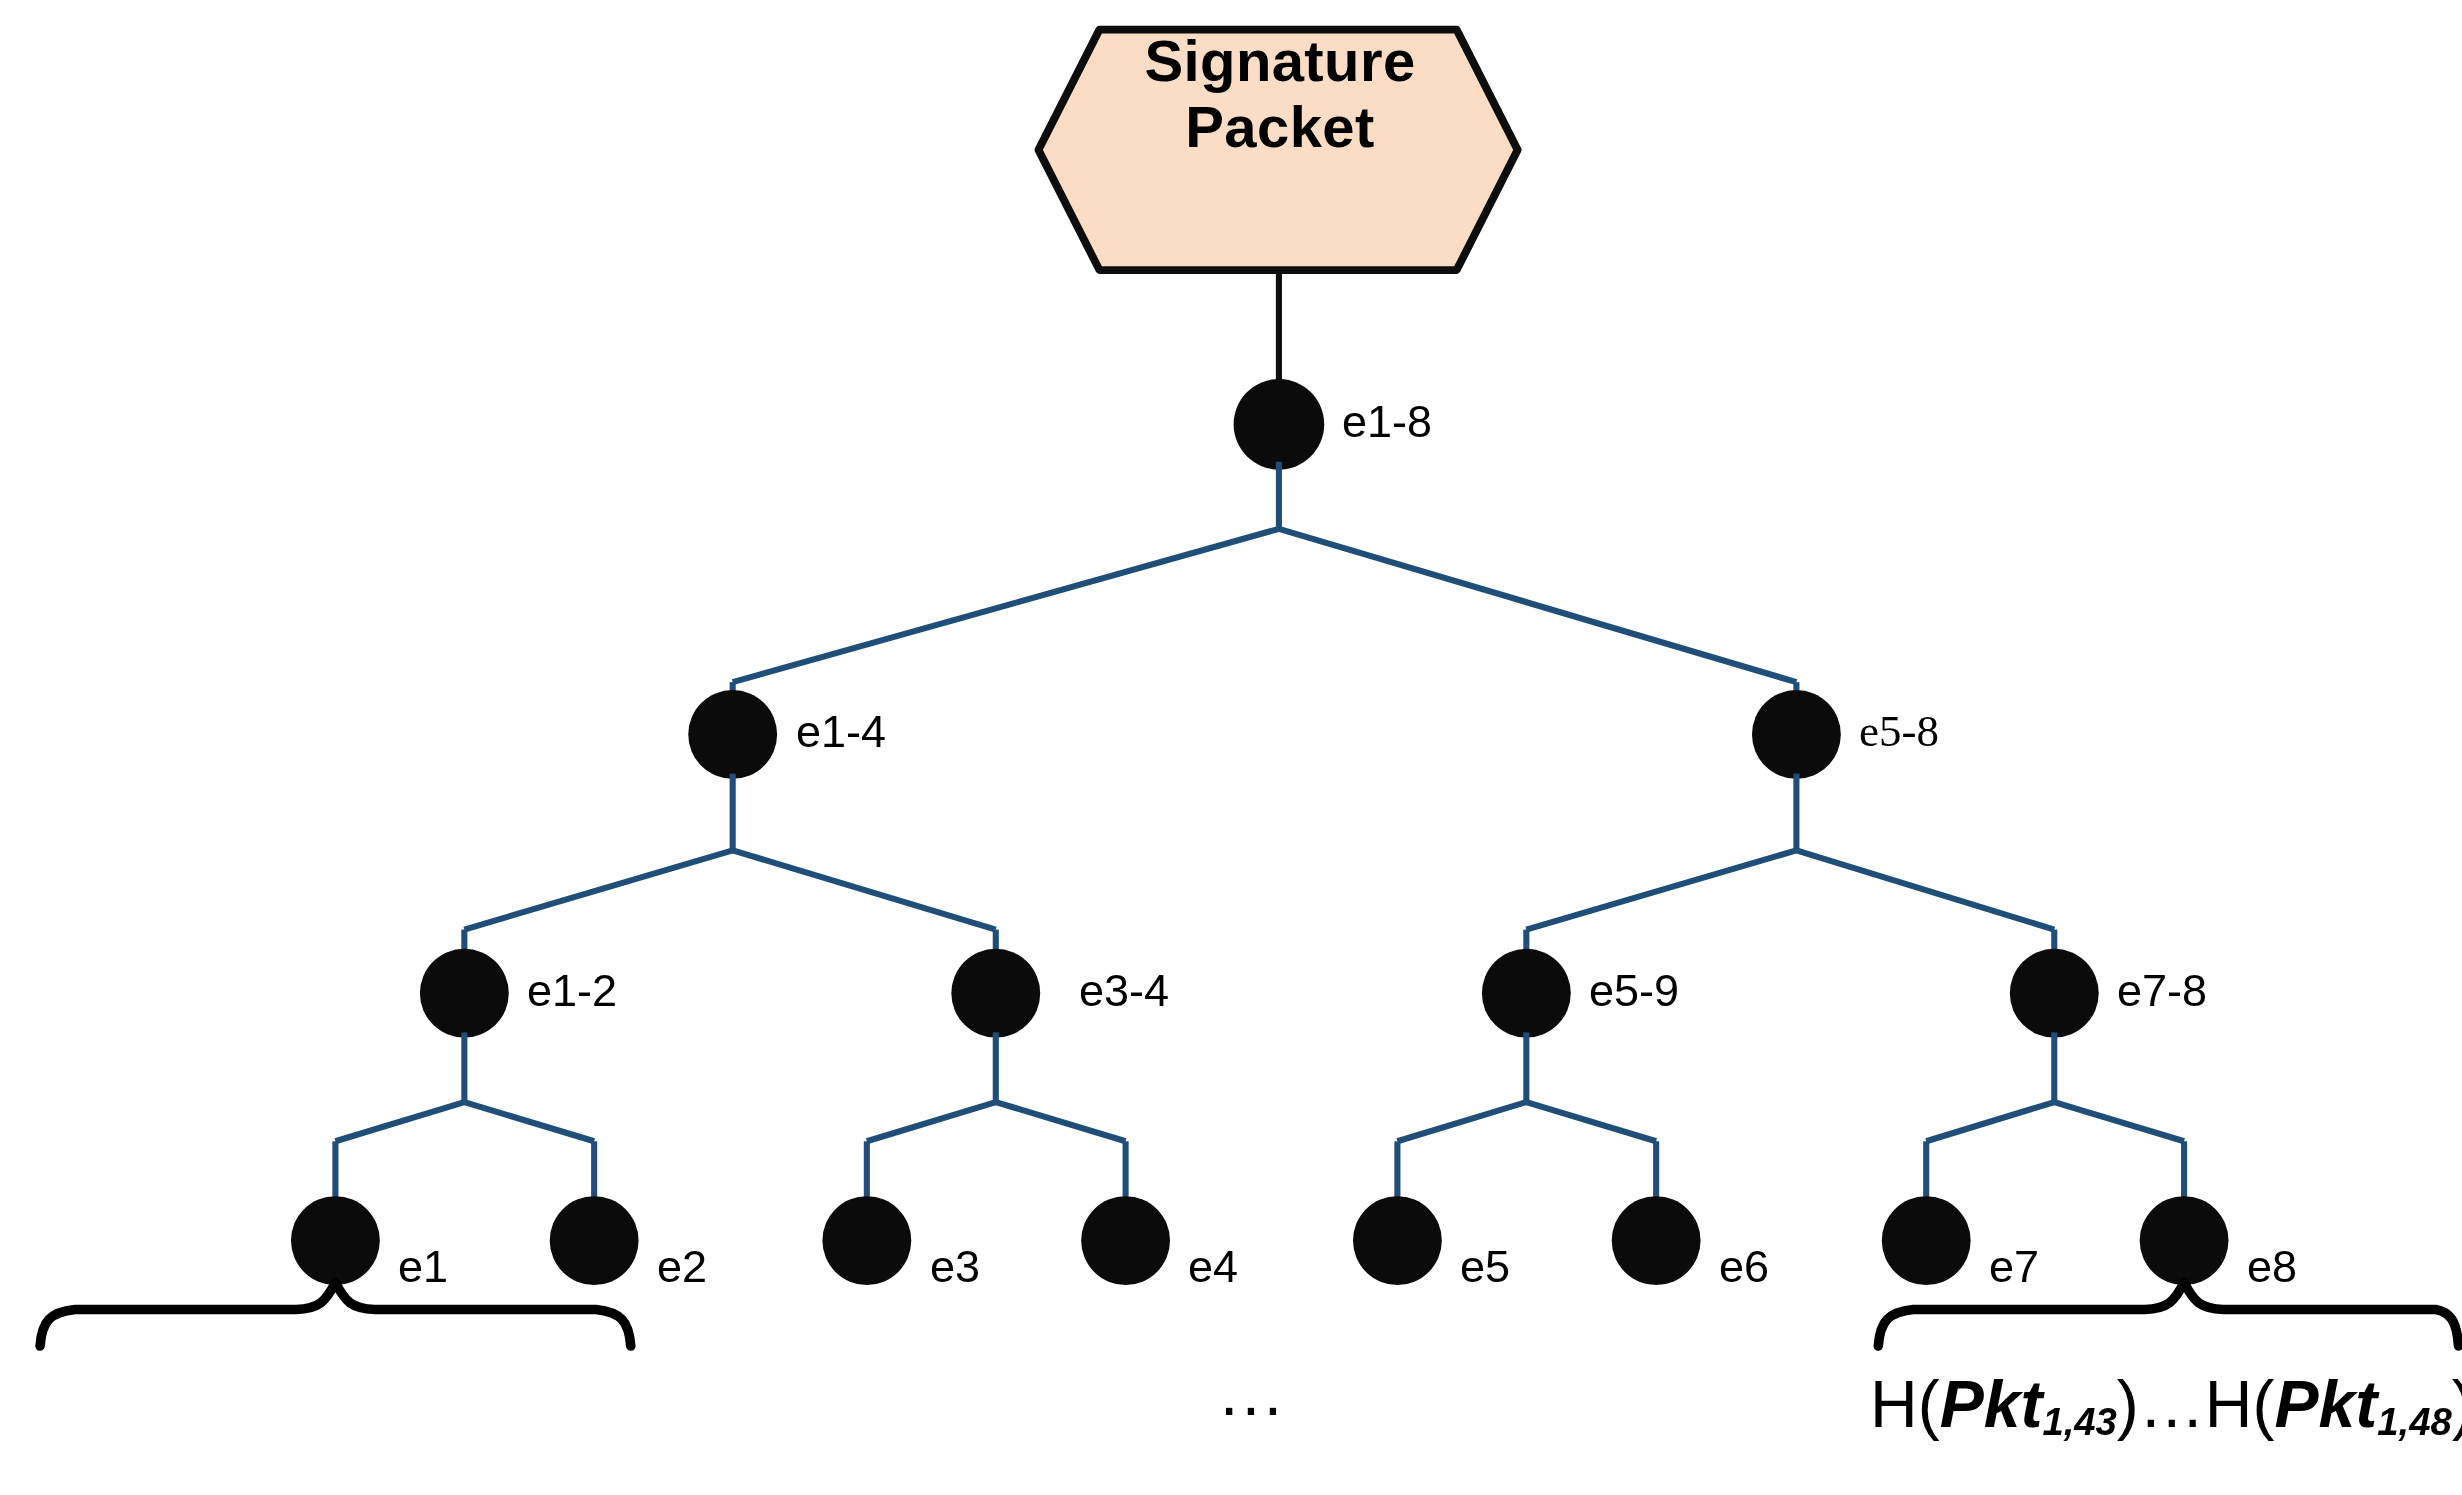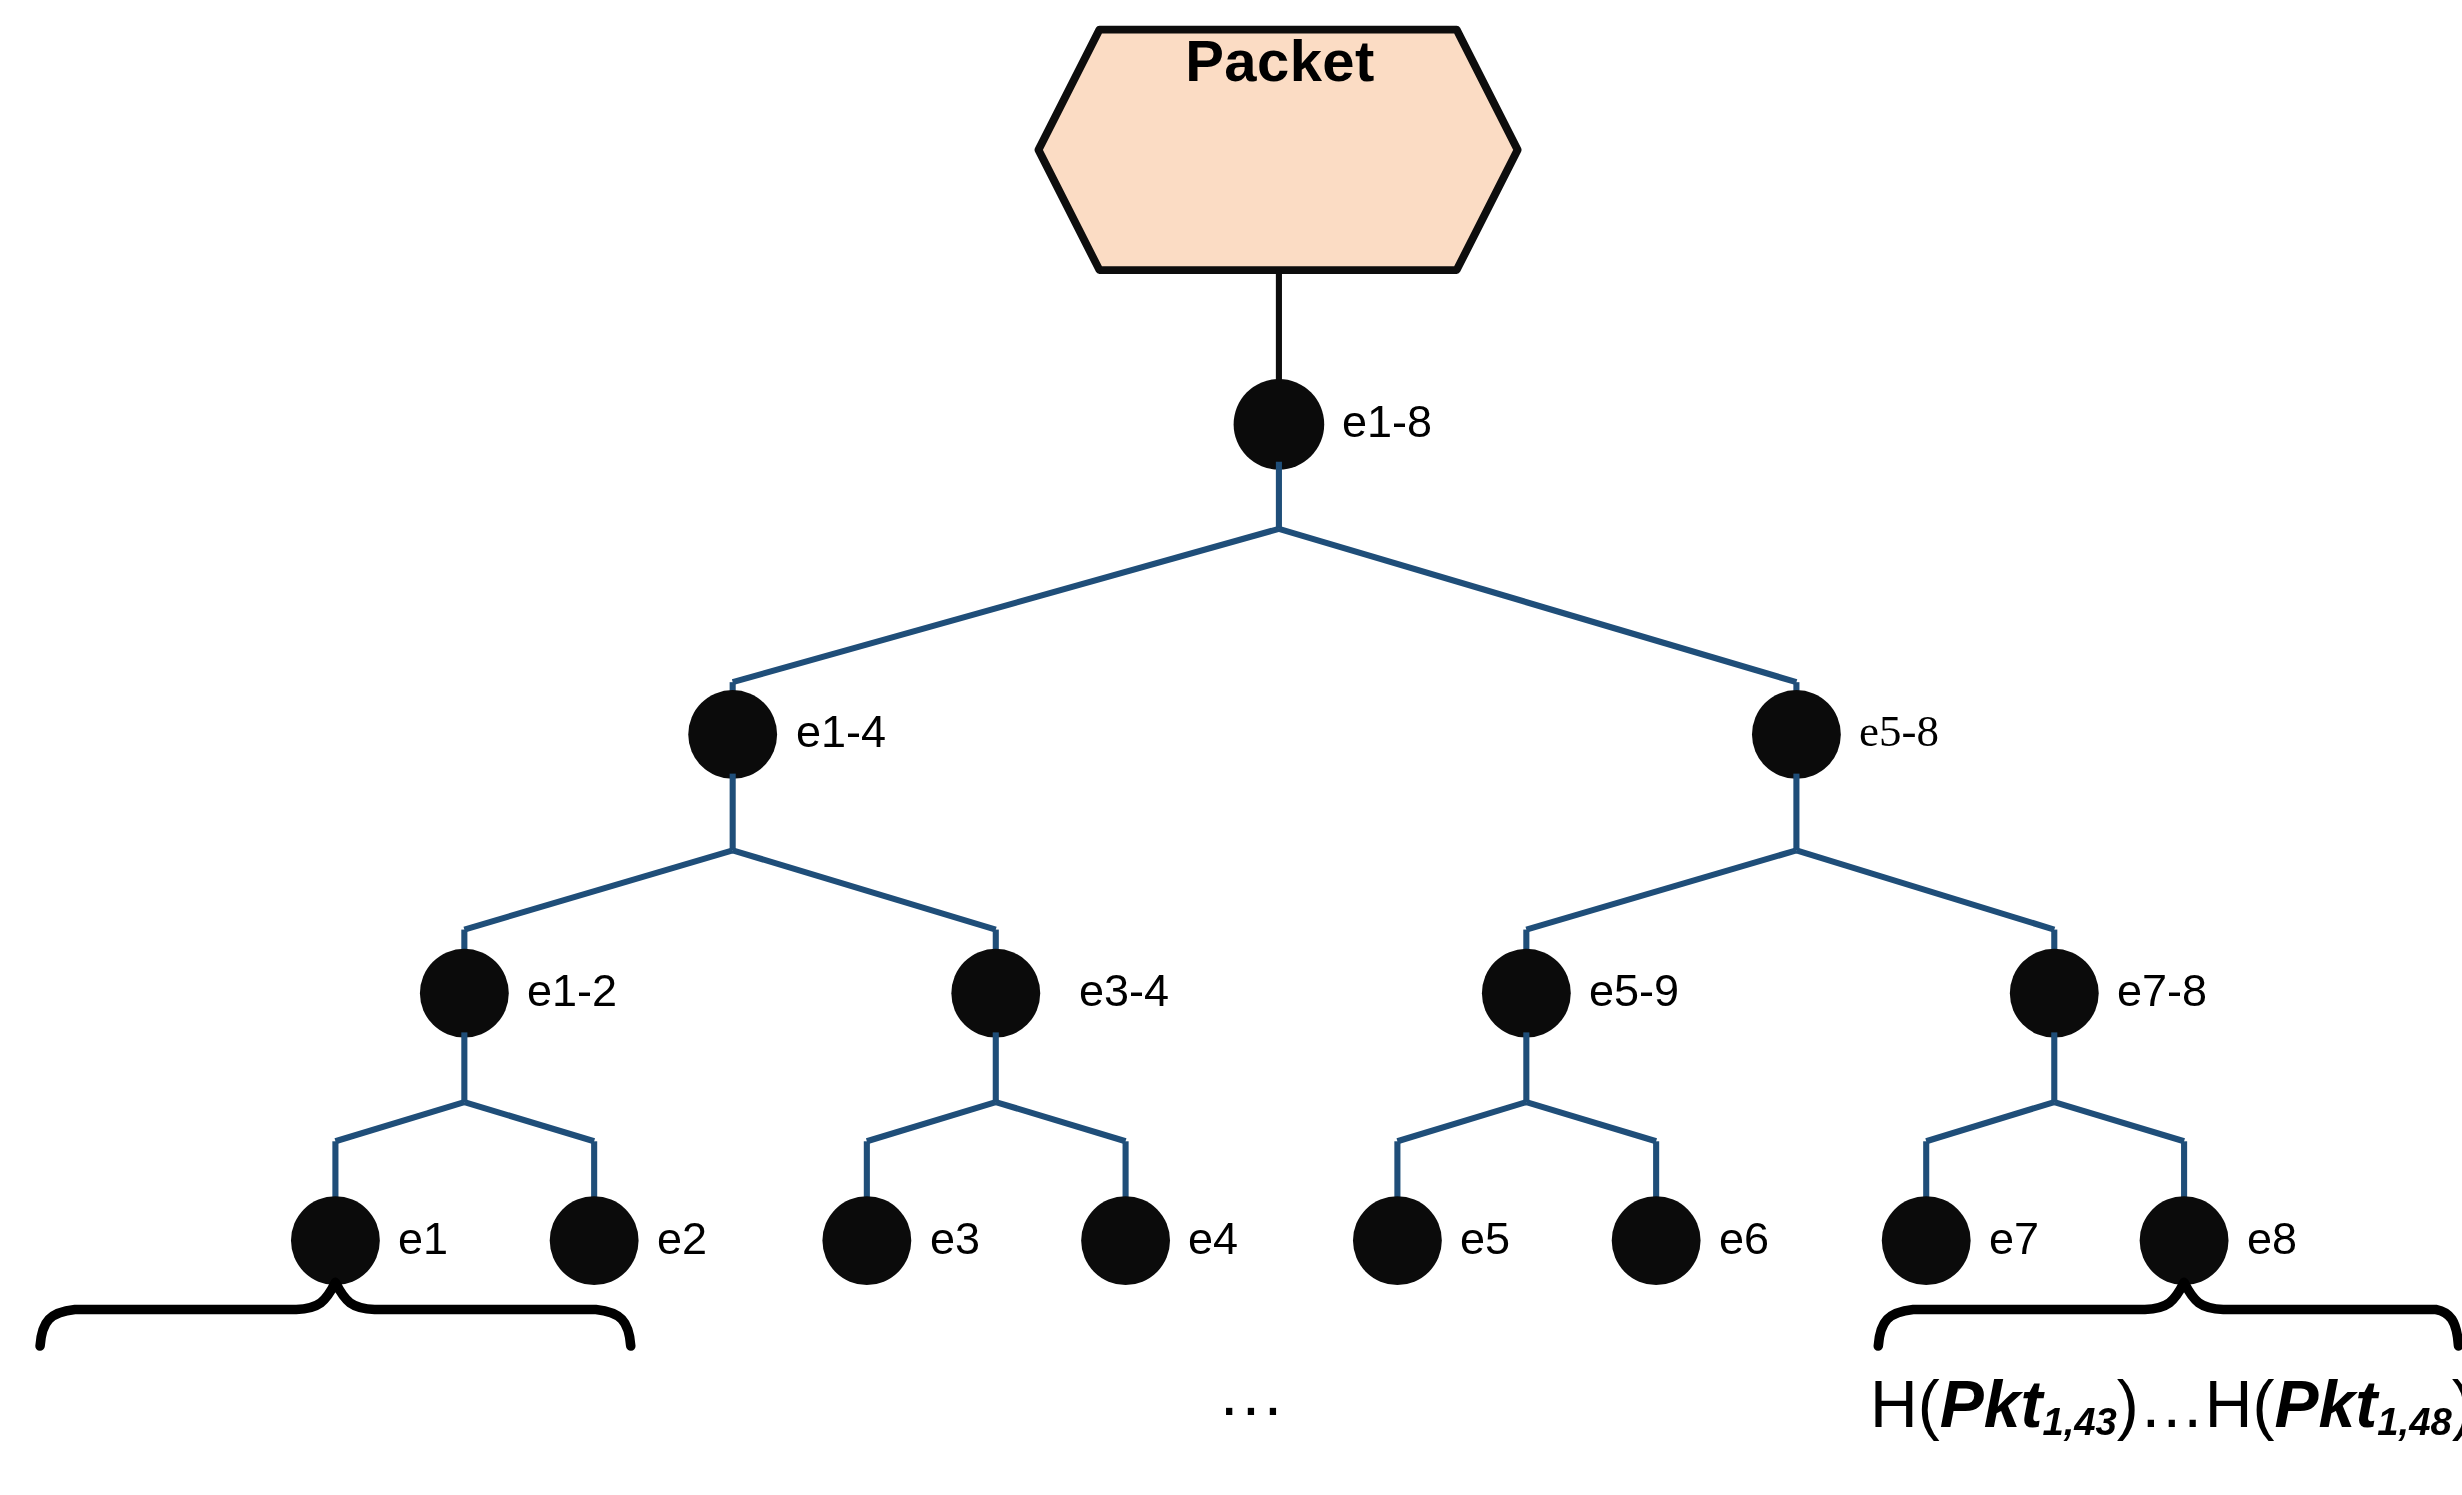--- a/index.html
+++ b/index.html
@@ -26,21 +26,21 @@
     height: 1495px;
   }
   .node-label {
     position: absolute;
     font-family: "Liberation Sans", sans-serif;
     color: #000000;
     white-space: nowrap;
     line-height: 1;
   }
   .label-lg { font-size: 45px; }
-  .label-leaf { font-size: 45px; }
+  .label-leaf { font-size: 45px; margin-top: 28px; }
   .sig-text {
     position: absolute;
     left: 0;
     right: 0;
     top: 35px;
     text-align: center;
     font-family: "Liberation Sans", sans-serif;
     font-weight: bold;
     font-size: 58px;
     line-height: 1.14;
@@ -175,20 +175,21 @@
              C 2158 1516, 2168 1506, 2196 1503
              L 2462 1503
              C 2488 1502, 2496 1494, 2507 1472
              C 2518 1494, 2526 1502, 2552 1503
              L 2796 1503
              C 2812 1506, 2820 1516, 2822 1545" fill="none" stroke="#000000" stroke-width="11" stroke-linecap="round" stroke-linejoin="round"></path>
   </svg>
 
   <div class="sig-box">
     <div class="sig-text" style="position:static;top:auto;">
+      <div>Signature</div>
       <div>Packet</div>
     </div>
   </div>
 
   <div class="node-label label-lg" style="left:1342px; top:399px;">e1-8</div>
 
   <div class="node-label label-lg" style="left:796px; top:709px;">e1-4</div>
   <div class="node-label label-lg" style="left:1859px; top:709px;font-family:Liberation Serif, serif;">e5-8</div>
 
   <div class="node-label label-lg" style="left:527px; top:968px;">e1-2</div>

